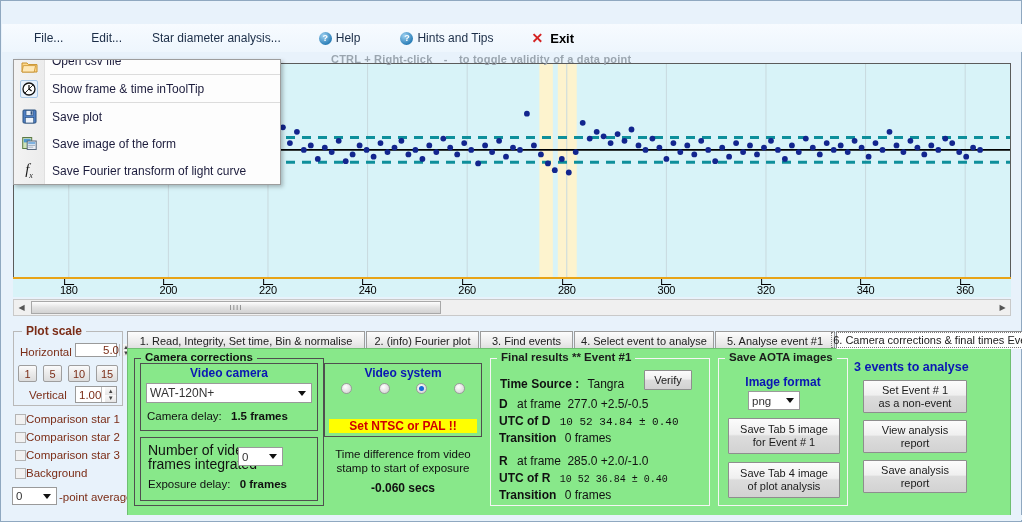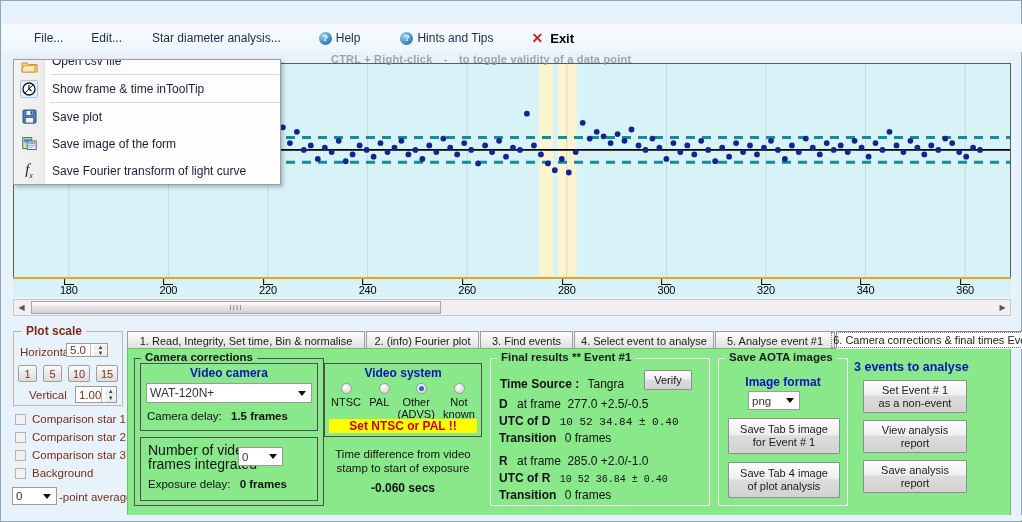--- a/index.html
+++ b/index.html
@@ -74,21 +74,21 @@
   .spin span{font-size:11.5px;color:#7b2d17;padding-left:3px;}
   .spinbtns{margin-left:auto;width:13px;height:100%;display:flex;flex-direction:column;
     border-left:1px solid #bdbdbd;}
   .spinbtns i{flex:1;display:flex;align-items:center;justify-content:center;font-size:6px;
     background:linear-gradient(to bottom,#fafafa,#e6e6e6);color:#444;font-style:normal;}
   .numbtn{position:absolute;width:19px;height:17px;
     background:linear-gradient(to bottom,#fbfbfb,#e9e9e9 55%,#dcdcdc);
     border:1px solid #9e9e9e;border-radius:2px;box-sizing:border-box;
     font-size:11px;color:#7b2d17;display:flex;align-items:center;justify-content:center;}
 
-  .chk{position:absolute;display:flex;align-items:center;gap:6px;font-size:11.5px;color:#7b2d17;}
+  .chk{position:absolute;display:flex;align-items:center;font-size:11.5px;color:#7b2d17;}
   .cbox{width:11px;height:11px;border:1px solid #b4b4b4;background:#f1f1f1;box-sizing:border-box;}
   .combo{position:absolute;background:#fff;border:1px solid #9a9a9a;box-sizing:border-box;
     display:flex;align-items:center;font-size:11.5px;color:#333;padding-left:3px;}
   .cv{flex:1;}
   .arrow{width:0;height:0;border-left:4px solid transparent;border-right:4px solid transparent;
     border-top:5px solid #111;margin-right:5px;}
 
   
   .tabs{position:absolute;left:126px;top:330px;width:884px;height:18px;}
   .tab{position:absolute;top:0;height:18px;box-sizing:border-box;
@@ -381,21 +381,21 @@
         <span class="grip">IIII</span>
       </div>
     </div>
     <div class="sbbtn">▶</div>
   </div>
 
   <div class="gbox" id="plotscale">
     <div class="glabel">Plot scale</div>
   </div>
   <div class="lbl" style="left:19px;top:345px;">Horizontal</div>
-  <div class="spin" style="left:65px;top:342px;width:42px;height:14px;">
+  <div class="spin" style="left:74px;top:342px;width:42px;height:14px;padding-left:24px;">
     <span>5.0</span>
     <span class="spinbtns">
         <i>▲</i>
         <i>▼</i>
       </span>
   </div>
   <div class="numbtn" style="left:17px;top:364px;">
       <span>1</span>
     </div>
   <div class="numbtn" style="left:42px;top:364px;">
@@ -490,26 +490,20 @@
     </div>
 
     <div class="gp" style="left:196px;top:14px;width:158px;height:74px;"></div>
     <div class="blu ctr" style="position:absolute;left:196px;top:17px;width:158px;font-size:12px;">Video system</div>
 
     <div style="position:absolute;left:200px;top:34px;width:150px;display:flex;justify-content:space-around;">
       <span class="radio"></span>
       <span class="radio"></span>
       <span class="radio on"></span>
       <span class="radio"></span>
-    </div>
-    <div style="position:absolute;left:199px;top:47px;width:152px;display:flex;justify-content:space-around;font-size:11px;color:#111;text-align:center;line-height:12px;">
-      <span>NTSC</span>
-      <span>PAL</span>
-      <span><span>Other</span><br><span>(ADVS)</span></span>
-      <span><span>Not</span><br><span>known</span></span>
     </div>
     <div class="hl ctr" style="position:absolute;left:201px;top:70px;width:148px;font-size:12px;">Set NTSC or PAL !!</div>
 
     <div class="ctr" style="position:absolute;left:196px;top:98px;width:158px;font-size:11.5px;color:#111;line-height:14px;">
       <div>Time difference from video</div>
       <div>stamp to start of exposure</div>
       <div style="font-weight:bold;font-size:12px;margin-top:6px;">-0.060 secs</div>
     </div>
 
     <div class="gp white" style="left:362px;top:9px;width:220px;height:148px;border-color:#f5f5f5;">

